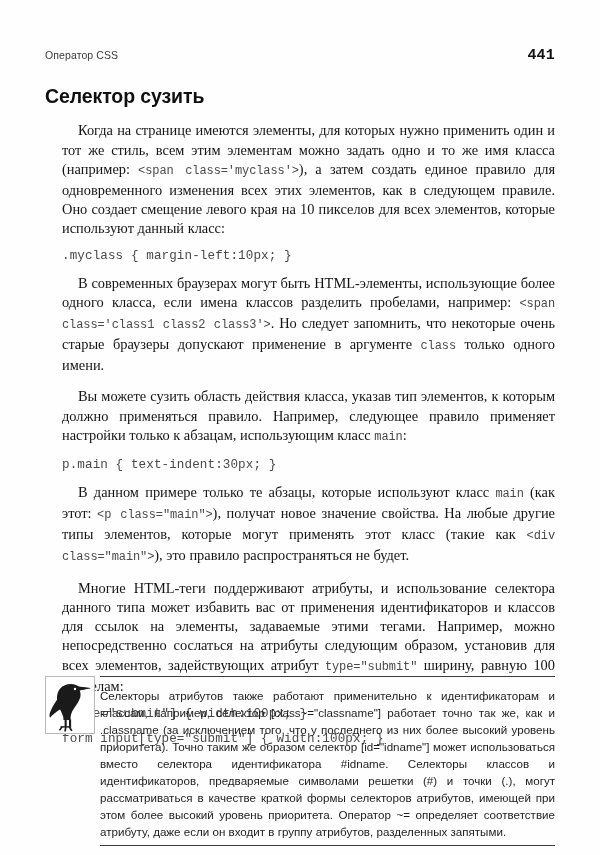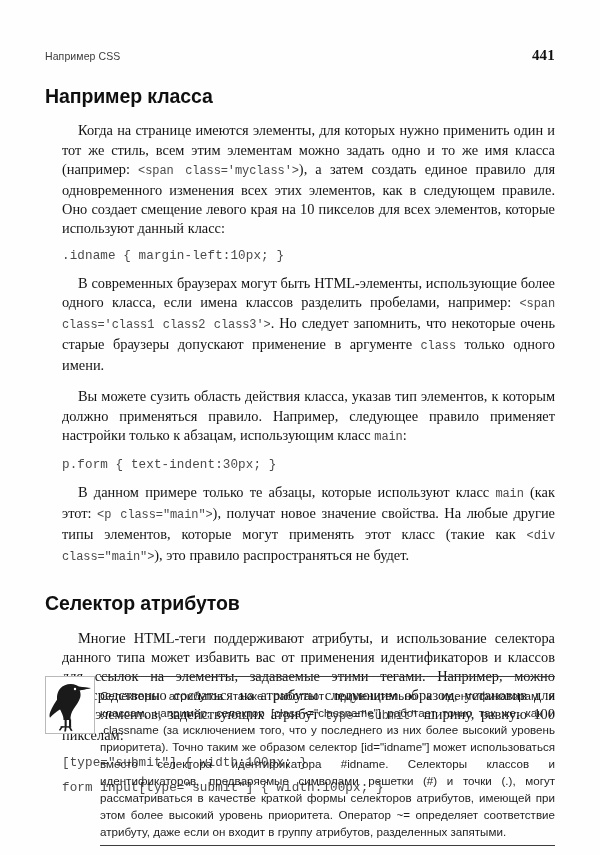--- a/index.html
+++ b/index.html
@@ -34,21 +34,21 @@
     align-items: baseline;
     justify-content: space-between;
   }
   .running-head-title {
     font-family: "Liberation Sans", sans-serif;
     font-size: 10.5px;
     color: #3b3b3b;
     letter-spacing: 0.1px;
   }
   .running-head-folio {
-    font-family: Liberation Serif, serif;
+    font-family: Liberation Mono, monospace;
     font-size: 15px;
     font-weight: bold;
     color: #111111;
     letter-spacing: 0.2px;
   }
 
   
   .content {
     position: absolute;
     left: 45px;
@@ -149,41 +149,40 @@
     padding: 0;
     hyphens: manual;
   }
 </style>
 </head>
 <body>
 
 <div class="page">
 
   <div class="running-head">
-    <span class="running-head-title">Например CSS</span>
+    <span class="running-head-title">Оператор CSS</span>
     <span class="running-head-folio">441</span>
   </div>
 
   <div class="content">
 
-    <h2 class="section-heading">Например класса</h2>
+    <h2 class="section-heading">Селектор сузить</h2>
 
     <p class="body-text"><span>Когда на странице имеются элементы, для которых нужно применить один и тот же стиль, всем этим элементам можно задать одно и то же имя класса (например: </span><span class="inline-code">&lt;span class='myclass'&gt;</span><span>), а затем создать единое правило для одновременного изменения всех этих элементов, как в следующем правиле. Оно создает смещение левого края на 10 пикселов для всех элементов, которые используют данный класс:</span></p>
 
-    <div class="code-line">.idname { margin-left:10px; }</div>
+    <div class="code-line">.myclass { margin-left:10px; }</div>
 
     <p class="body-text"><span>В современных браузерах могут быть HTML-элементы, использующие более одного класса, если имена классов разделить пробелами, например: </span><span class="inline-code">&lt;span class='class1 class2 class3'&gt;</span><span>. Но следует запомнить, что некоторые очень старые браузеры допускают применение в аргументе </span><span class="inline-code">class</span><span> только одного имени.</span></p>
 
     <p class="body-text"><span>Вы можете сузить область действия класса, указав тип элементов, к которым должно применяться правило. Например, следующее правило применяет настройки только к абзацам, использующим класс </span><span class="inline-code">main</span><span>:</span></p>
 
-    <div class="code-line">p.form { text-indent:30px; }</div>
+    <div class="code-line">p.main { text-indent:30px; }</div>
 
     <p class="body-text"><span>В данном примере только те абзацы, которые используют класс </span><span class="inline-code">main</span><span> (как этот: </span><span class="inline-code">&lt;p class="main"&gt;</span><span>), получат новое значение свойства. На любые другие типы элементов, которые могут применять этот класс (такие как </span><span class="inline-code">&lt;div class="main"&gt;</span><span>), это правило распространяться не будет.</span></p>
 
-    <h2 class="section-heading second">Селектор атрибутов</h2>
 
     <p class="body-text"><span>Многие HTML-теги поддерживают атрибуты, и использование селектора данного типа может избавить вас от применения идентификаторов и классов для ссылок на элементы, задаваемые этими тегами. Например, можно непосредственно сослаться на атрибуты следующим образом, установив для всех элементов, задействующих атрибут </span><span class="inline-code">type="submit"</span><span> ширину, равную 100 пикселам:</span></p>
 
     <div class="code-line">[type="submit"] { width:100px; }</div>
 
 
     <div class="code-line">form input[type="submit"] { width:100px; }</div>
 
   </div>
 

